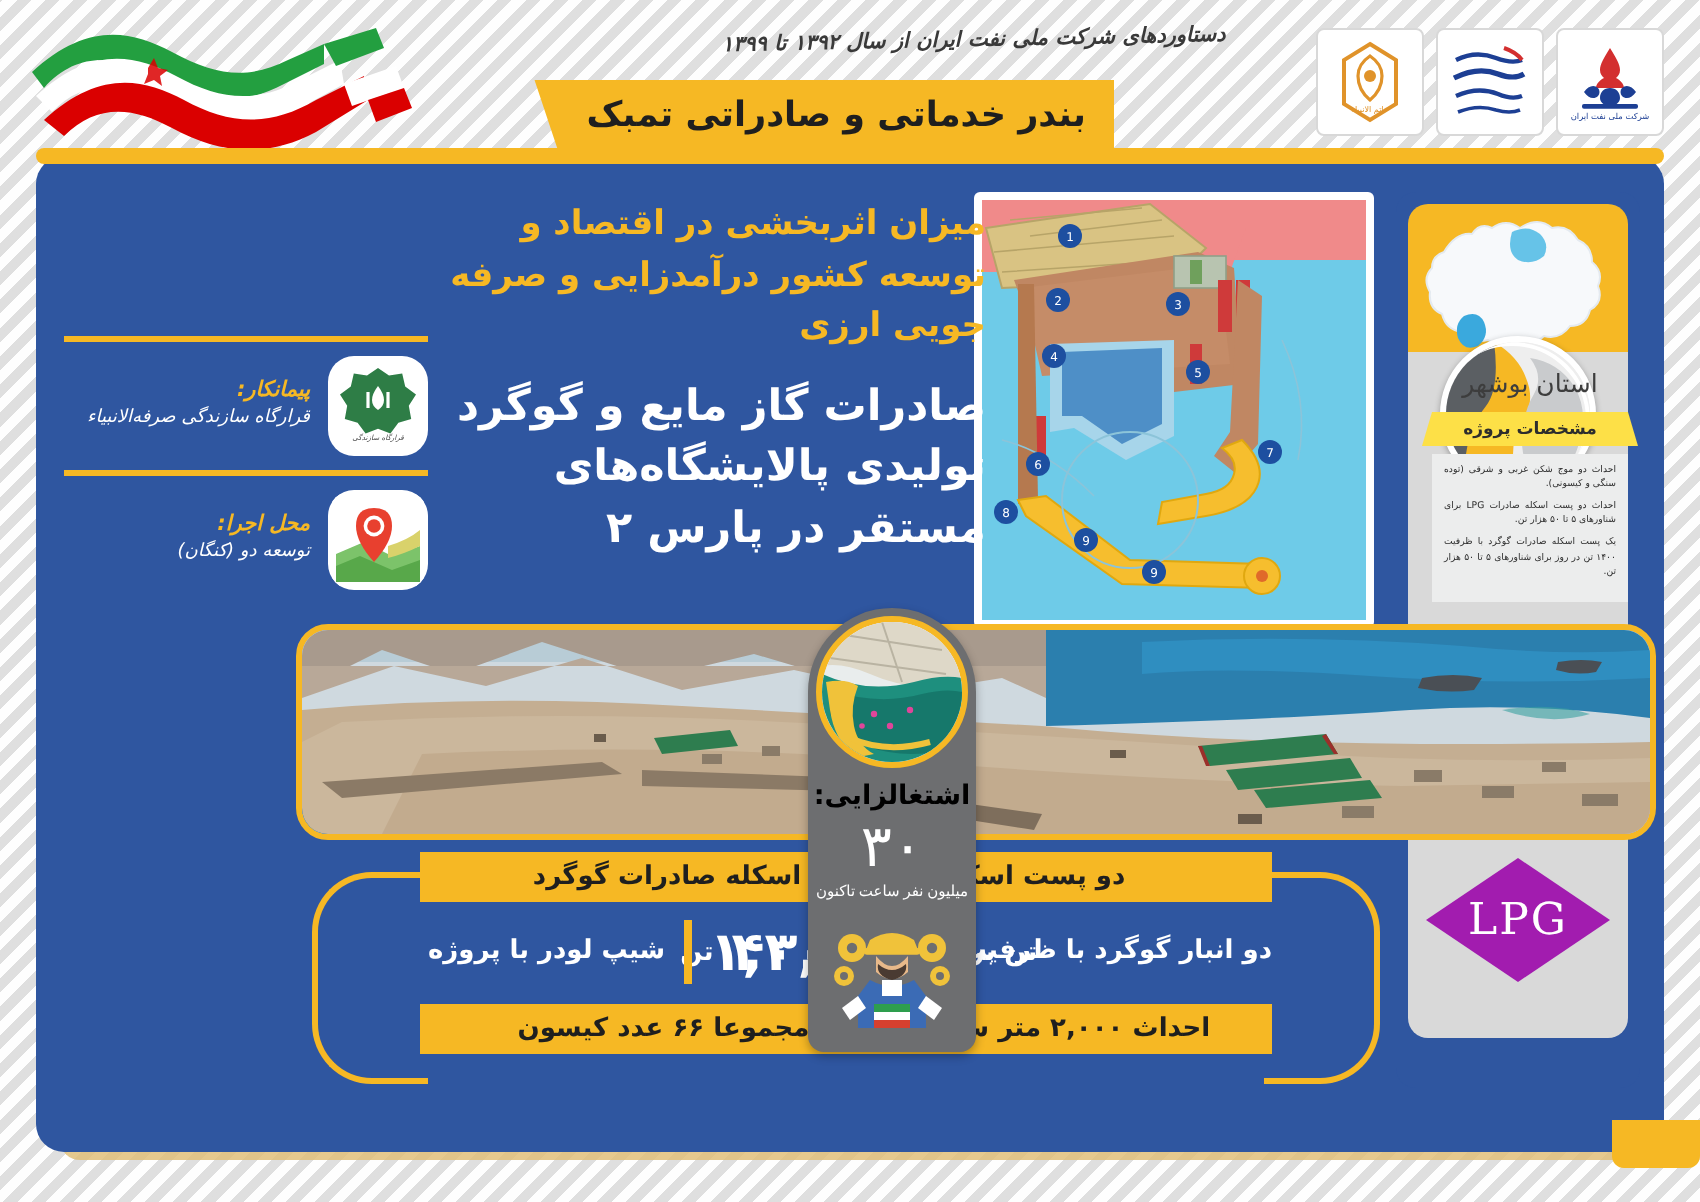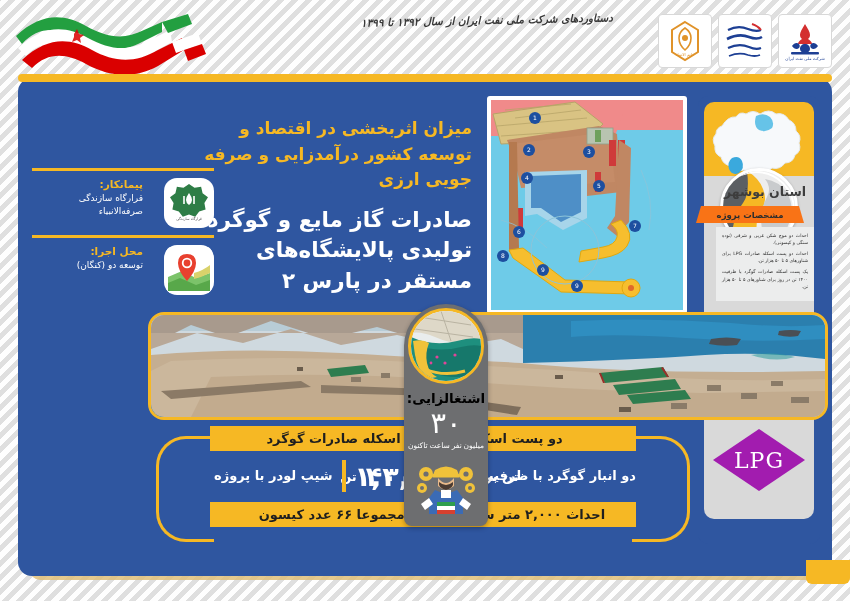--- a/index.html
+++ b/index.html
@@ -75,25 +75,25 @@
     position: absolute; right: 22px; top: 72px; width: 78px; height: 78px;
     border-radius: 50%; background: #f0f0f0; border: 3px solid #fff; overflow: hidden;
     box-shadow: 0 1px 3px rgba(0,0,0,.3);
   }
   #province-panel {
     position: absolute; right: 6px; top: 80px; width: 110px; height: 212px;
     background: #d9d9d9; border-radius: 0 0 10px 10px;
   }
   #province-name {
     position: absolute; right: 0; top: 88px; width: 110px; text-align: center;
-    font-size: 12.5px; font-weight: bold; color: #3d3d3d; direction: rtl;
+    font-size: 12.5px; font-weight: normal; color: #3d3d3d; direction: rtl;
   }
   #spec-ribbon {
-    position: absolute; right: 16px; top: 110px; width: 108px; height: 17px;
-    background: #f97316; display: flex; align-items: center; justify-content: center;
+    position: absolute; right: 1px; top: 110px; width: 108px; height: 17px;
+    background: #fde047; display: flex; align-items: center; justify-content: center;
     font-size: 8.5px; font-weight: bold; color: #2d2d2d; direction: rtl;
     clip-path: polygon(5px 0, calc(100% - 5px) 0, 100% 100%, 0 100%);
   }
   #spec-sheet {
     position: absolute; right: 6px; top: 131px; width: 98px; height: 74px;
     background: #eceded; padding: 5px 6px; direction: rtl;
   }
   .spec-line {
     font-size: 4.6px; line-height: 1.55; color: #2b2b2b; text-align: justify;
     margin-bottom: 4px;
@@ -112,34 +112,34 @@
   }
 
   
   #port-plan {
     position: absolute; right: 145px; top: 18px; width: 200px; height: 218px;
     background: #fff; border-radius: 3px; padding: 4px;
   }
   #port-plan-inner { position: relative; width: 100%; height: 100%; overflow: hidden; }
 
   
-  #title-block { position: absolute; right: 360px; top: 22px; width: 290px; direction: rtl; margin-top: 16px; }
+  #title-block { position: absolute; right: 339px; top: 22px; width: 290px; direction: rtl; }
   #headline {
     color: #f6b824; font-size: 17px; font-weight: bold; line-height: 1.5;
     text-align: right; letter-spacing: -0.2px;
   }
   #subhead {
     color: #ffffff; font-size: 21.5px; font-weight: bold; line-height: 1.42;
     text-align: right; margin-top: 12px; letter-spacing: -0.3px;
   }
 
   
   #meta { position: absolute; left: 14px; top: 90px; width: 182px; direction: rtl; }
   .meta-rule { height: 3px; background: #f6b824; width: 100%; margin: 0 0 7px 0; }
-  .meta-row { display: flex; gap: 21px; margin-bottom: 7px; }
+  .meta-row { display: flex; align-items: center; gap: 9px; margin-bottom: 7px; font-style: italic; }
   .meta-icon {
     width: 50px; height: 50px; background: #fff; border-radius: 13px; flex: 0 0 50px;
     display: flex; align-items: center; justify-content: center; overflow: hidden;
   }
   .meta-text { flex: 1; text-align: right; }
   .meta-label { color: #f6b824; font-size: 10.5px; font-weight: bold; margin-bottom: 2px; }
   .meta-value { color: #ffffff; font-size: 9px; line-height: 1.45; }
 
   
   #aerial {
@@ -204,20 +204,21 @@
       <path d="M6 42 C32 18, 54 20, 76 32 C98 44, 116 46, 138 34 L158 24 L160 36 L138 48 C114 62, 92 58, 70 46 C50 35, 30 33, 14 50 Z" fill="#ffffff"></path>
       <path d="M10 54 C36 30, 58 32, 80 44 C102 56, 122 58, 146 44 L170 32 L172 44 L146 60 C120 74, 96 70, 74 58 C54 47, 36 46, 20 62 Z" fill="#da0000"></path>
       <path d="M150 16 L176 8 L180 18 L156 27 Z" fill="#239f40"></path>
       <path d="M160 36 L186 27 L190 38 L164 47 Z" fill="#ffffff"></path>
       <path d="M172 44 L190 38 L194 48 L176 55 Z" fill="#da0000"></path>
       <path d="M62 28 l3 -5 l2 5 l5 1 l-4 3 l1 5 l-4 -3 l-5 2 l2 -5 z" fill="#da0000" opacity=".85"></path>
     </svg>
 
     <div id="nioc-line">دستاوردهای شرکت ملی نفت ایران از سال ۱۳۹۲ تا ۱۳۹۹</div>
 
+    <div id="title-banner">بندر خدماتی و صادراتی تمبک</div>
 
     <div id="logos">
       <div class="logo-box">
         <svg width="44" height="44" viewBox="0 0 44 44">
           <path d="M22 5 c-3 5 -5 8 -5 11 0 2 1 3 2 4 -2 1 -4 3 -4 5 h14 c0 -2 -2 -4 -4 -5 1 -1 2 -2 2 -4 0 -3 -2 -6 -5 -11z" fill="#d32f2f"></path>
           <path d="M9 27 c2 -3 5 -4 7 -2 1 1 1 3 0 4 -2 2 -5 1 -7 -2z M22 25 c3 0 5 2 5 5 0 2 -2 4 -5 4 -3 0 -5 -2 -5 -4 0 -3 2 -5 5 -5z M35 27 c-2 -3 -5 -4 -7 -2 -1 1 -1 3 0 4 2 2 5 1 7 -2z" fill="#1d3f94"></path>
           <rect x="8" y="33" width="28" height="2.4" rx="1" fill="#1d3f94"></rect>
           <text x="22" y="40.5" text-anchor="middle" font-size="4.2" fill="#1d3f94" font-family="DejaVu Sans, sans-serif">شرکت ملی نفت ایران</text>
         </svg>
       </div>

